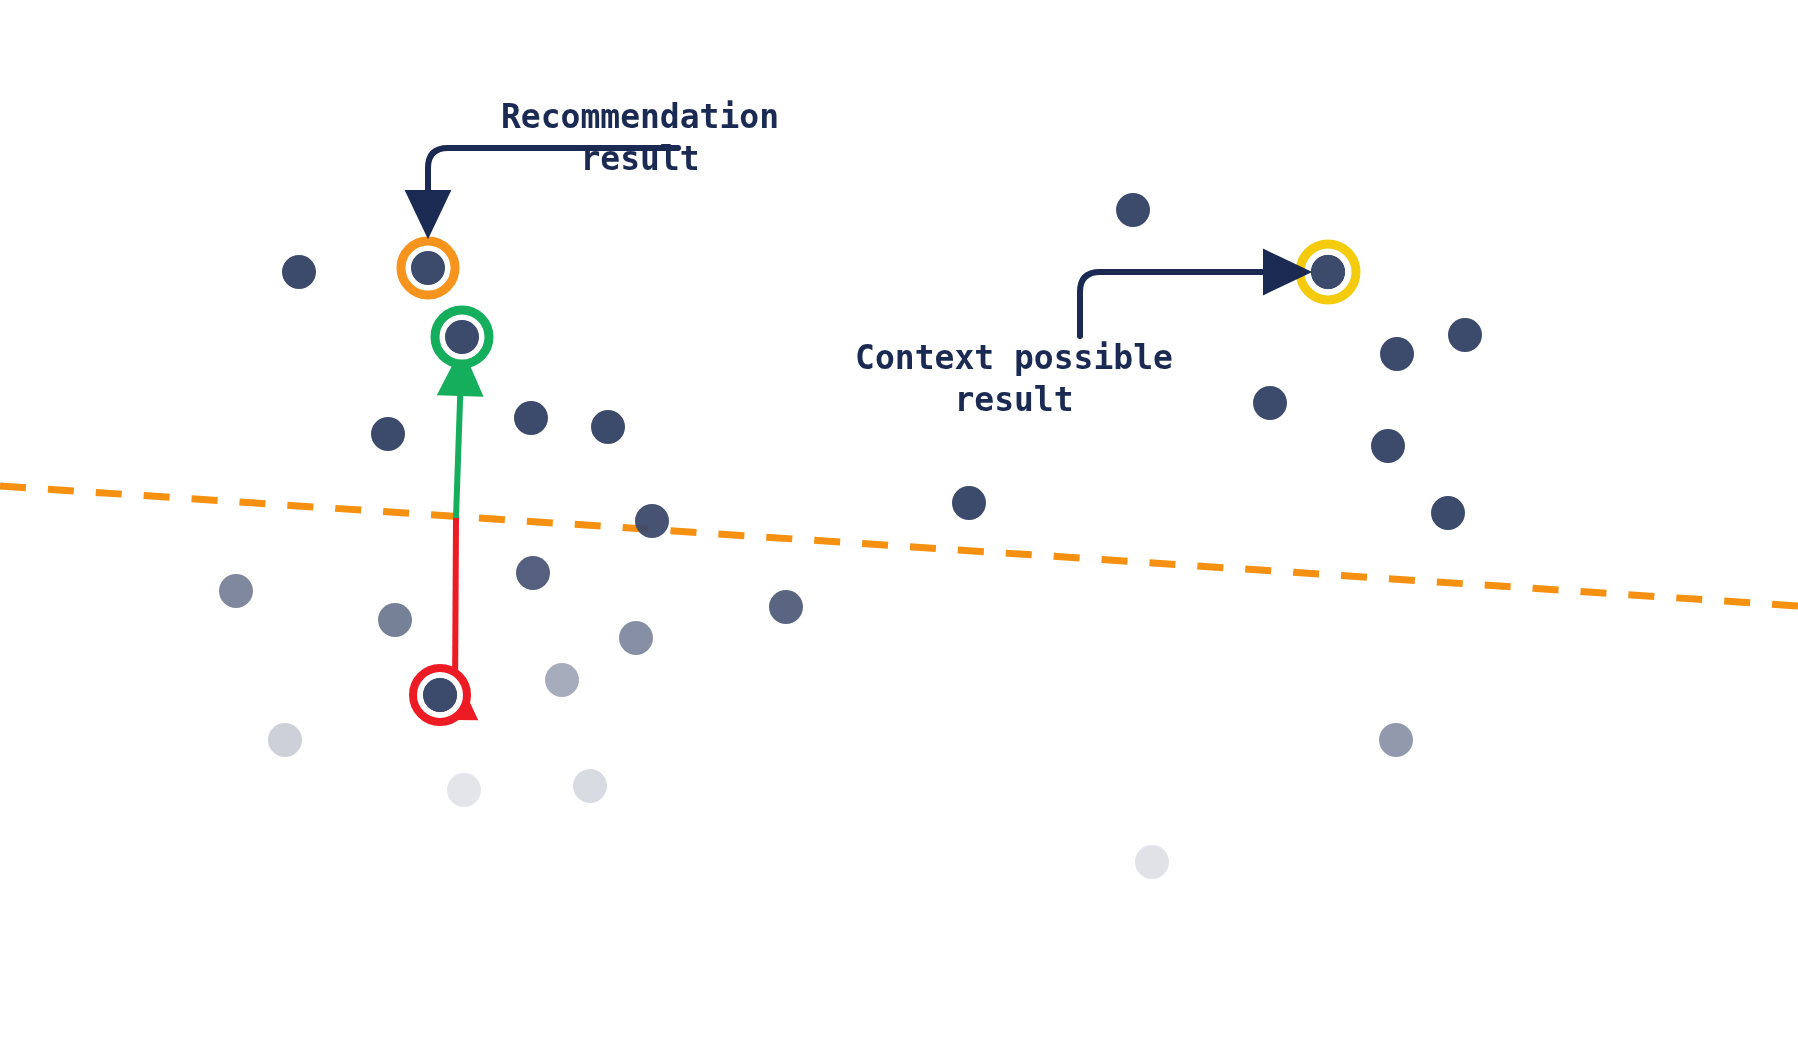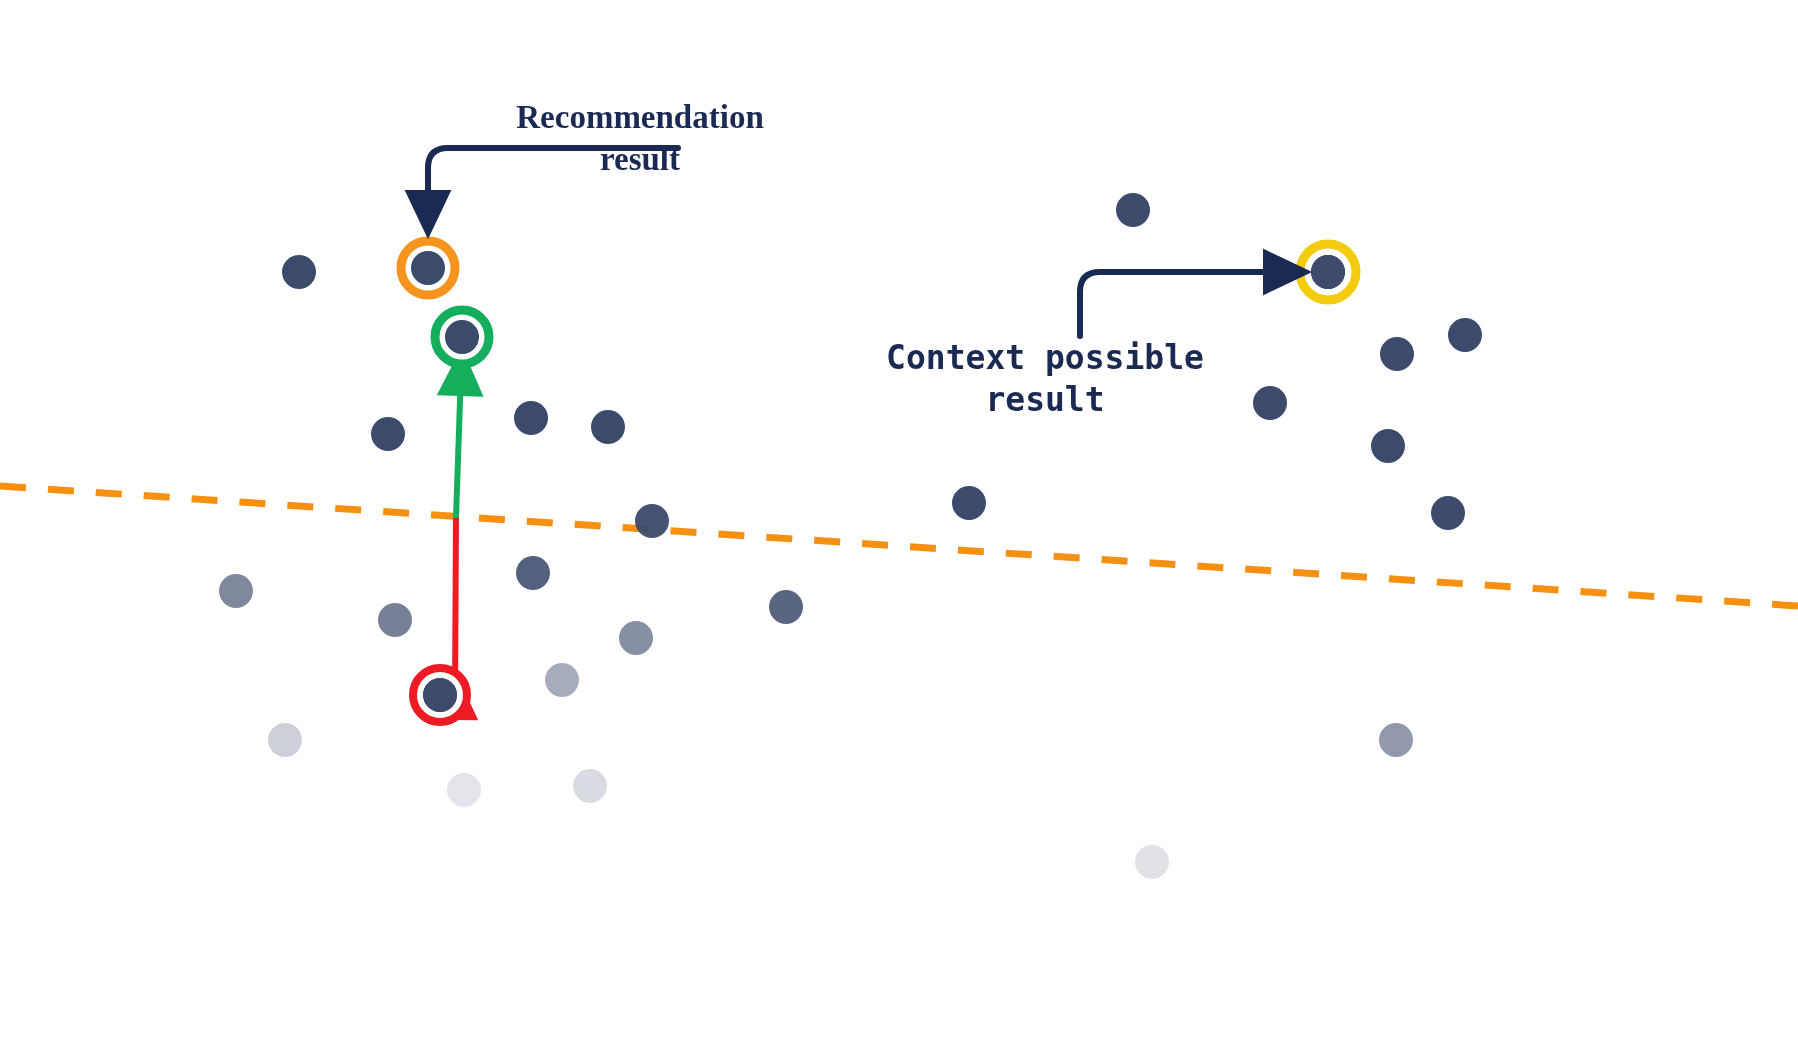--- a/index.html
+++ b/index.html
@@ -35,24 +35,23 @@
     letter-spacing: 0px;
     color: #1b2a52;
     text-align: center;
     white-space: pre;
     pointer-events: none;
   }
   #annot-recommendation {
     left: 430px;
     top: 96px;
     width: 420px;
-    font-family: Liberation Serif, serif;
   }
   #annot-context {
-    left: 835px;
+    left: 804px;
     top: 337px;
     width: 420px;
   }
 </style>
 </head>
 <body>
 
 <div id="canvas-wrap">
 
   <svg id="scene" viewBox="0 0 1798 1056" xmlns="http://www.w3.org/2000/svg">

